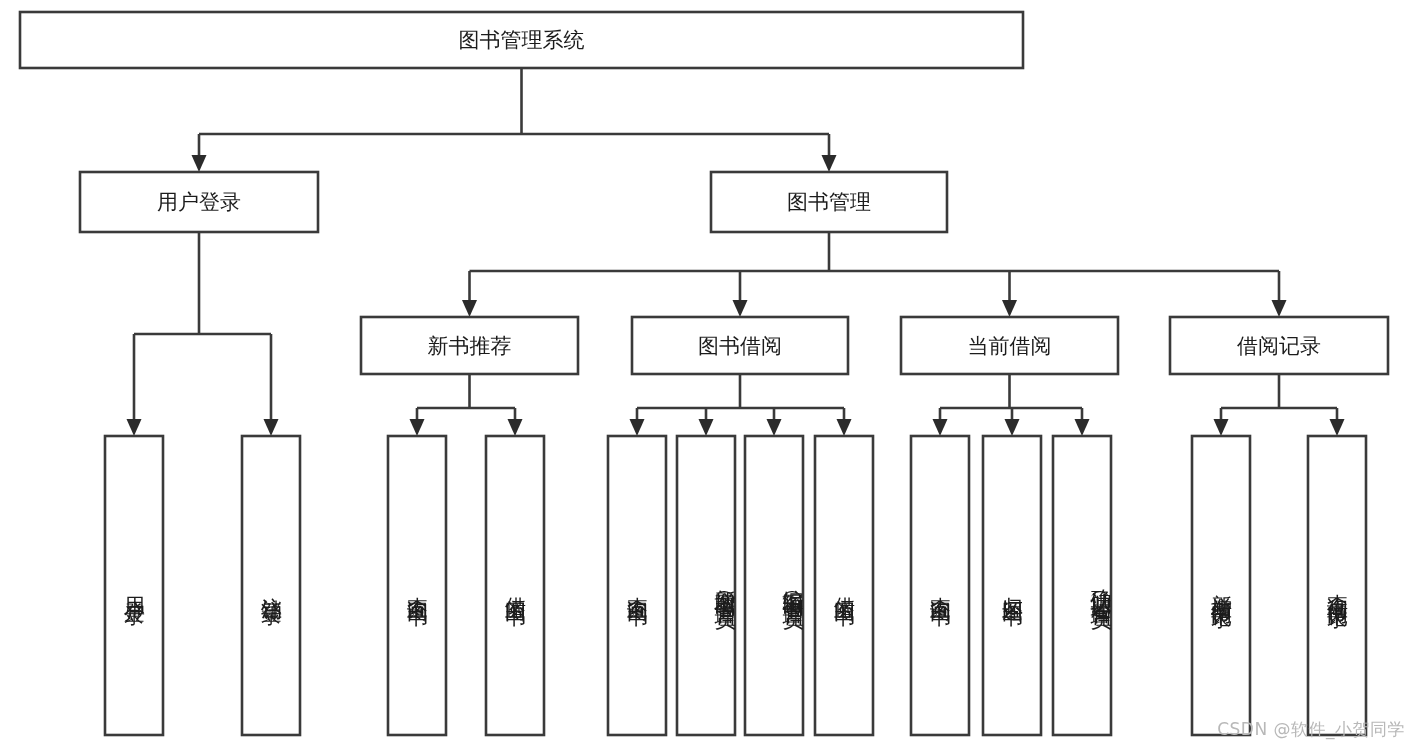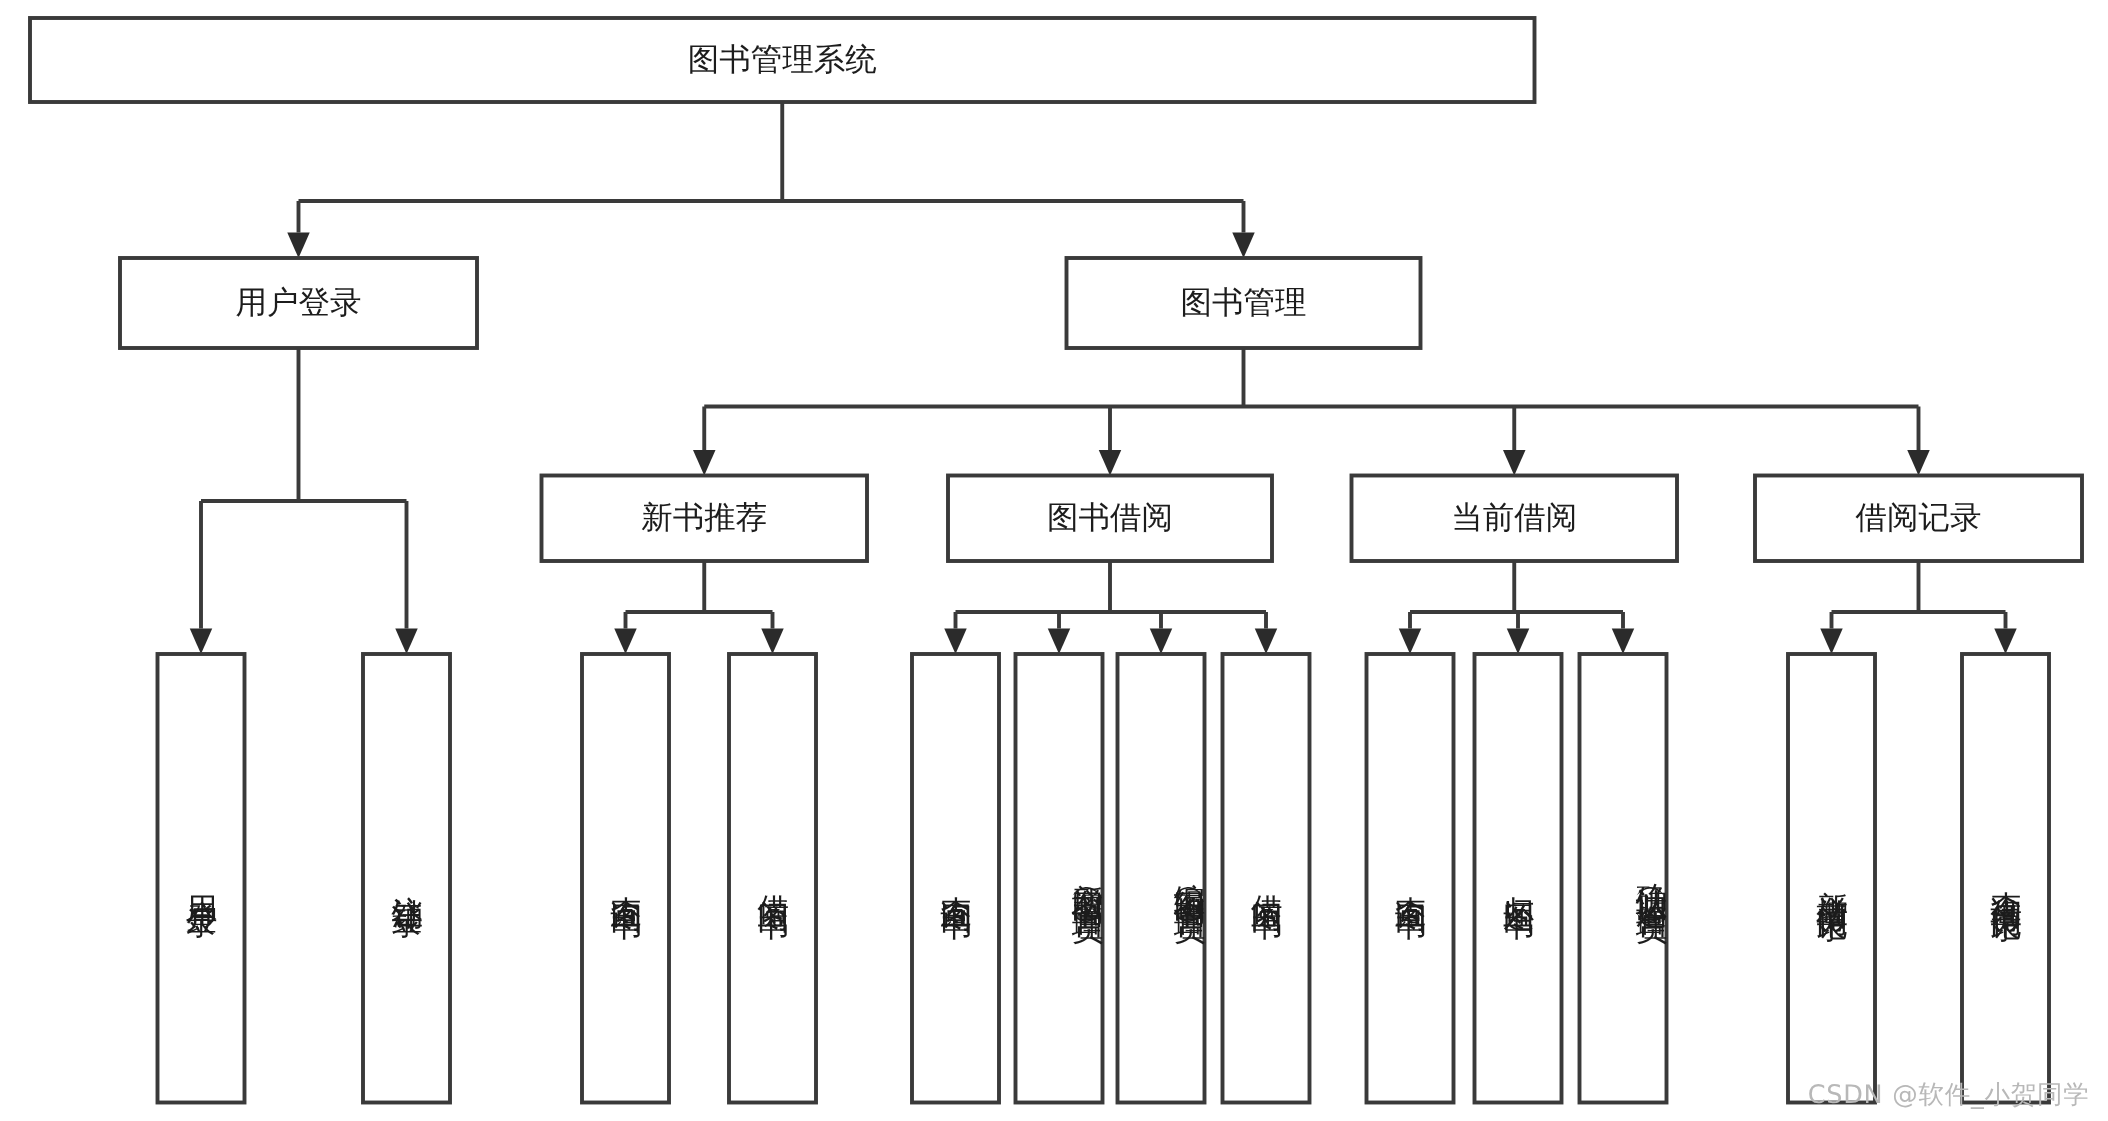--- a/index.html
+++ b/index.html
@@ -64,21 +64,21 @@
     align-items: flex-start;
     justify-content: center;
     white-space: nowrap;
     pointer-events: none;
   }
   .leaf-text.centered {
     align-items: center;
   }
   .watermark {
     position: absolute;
-    right: 12px;
+    right: 0;
     bottom: 6px;
     font-family: "DejaVu Sans", "Liberation Sans", sans-serif;
     font-size: 17px;
     color: #b8b8b8;
     letter-spacing: 0.5px;
     white-space: nowrap;
   }
 </style>
 </head>
 <body>

